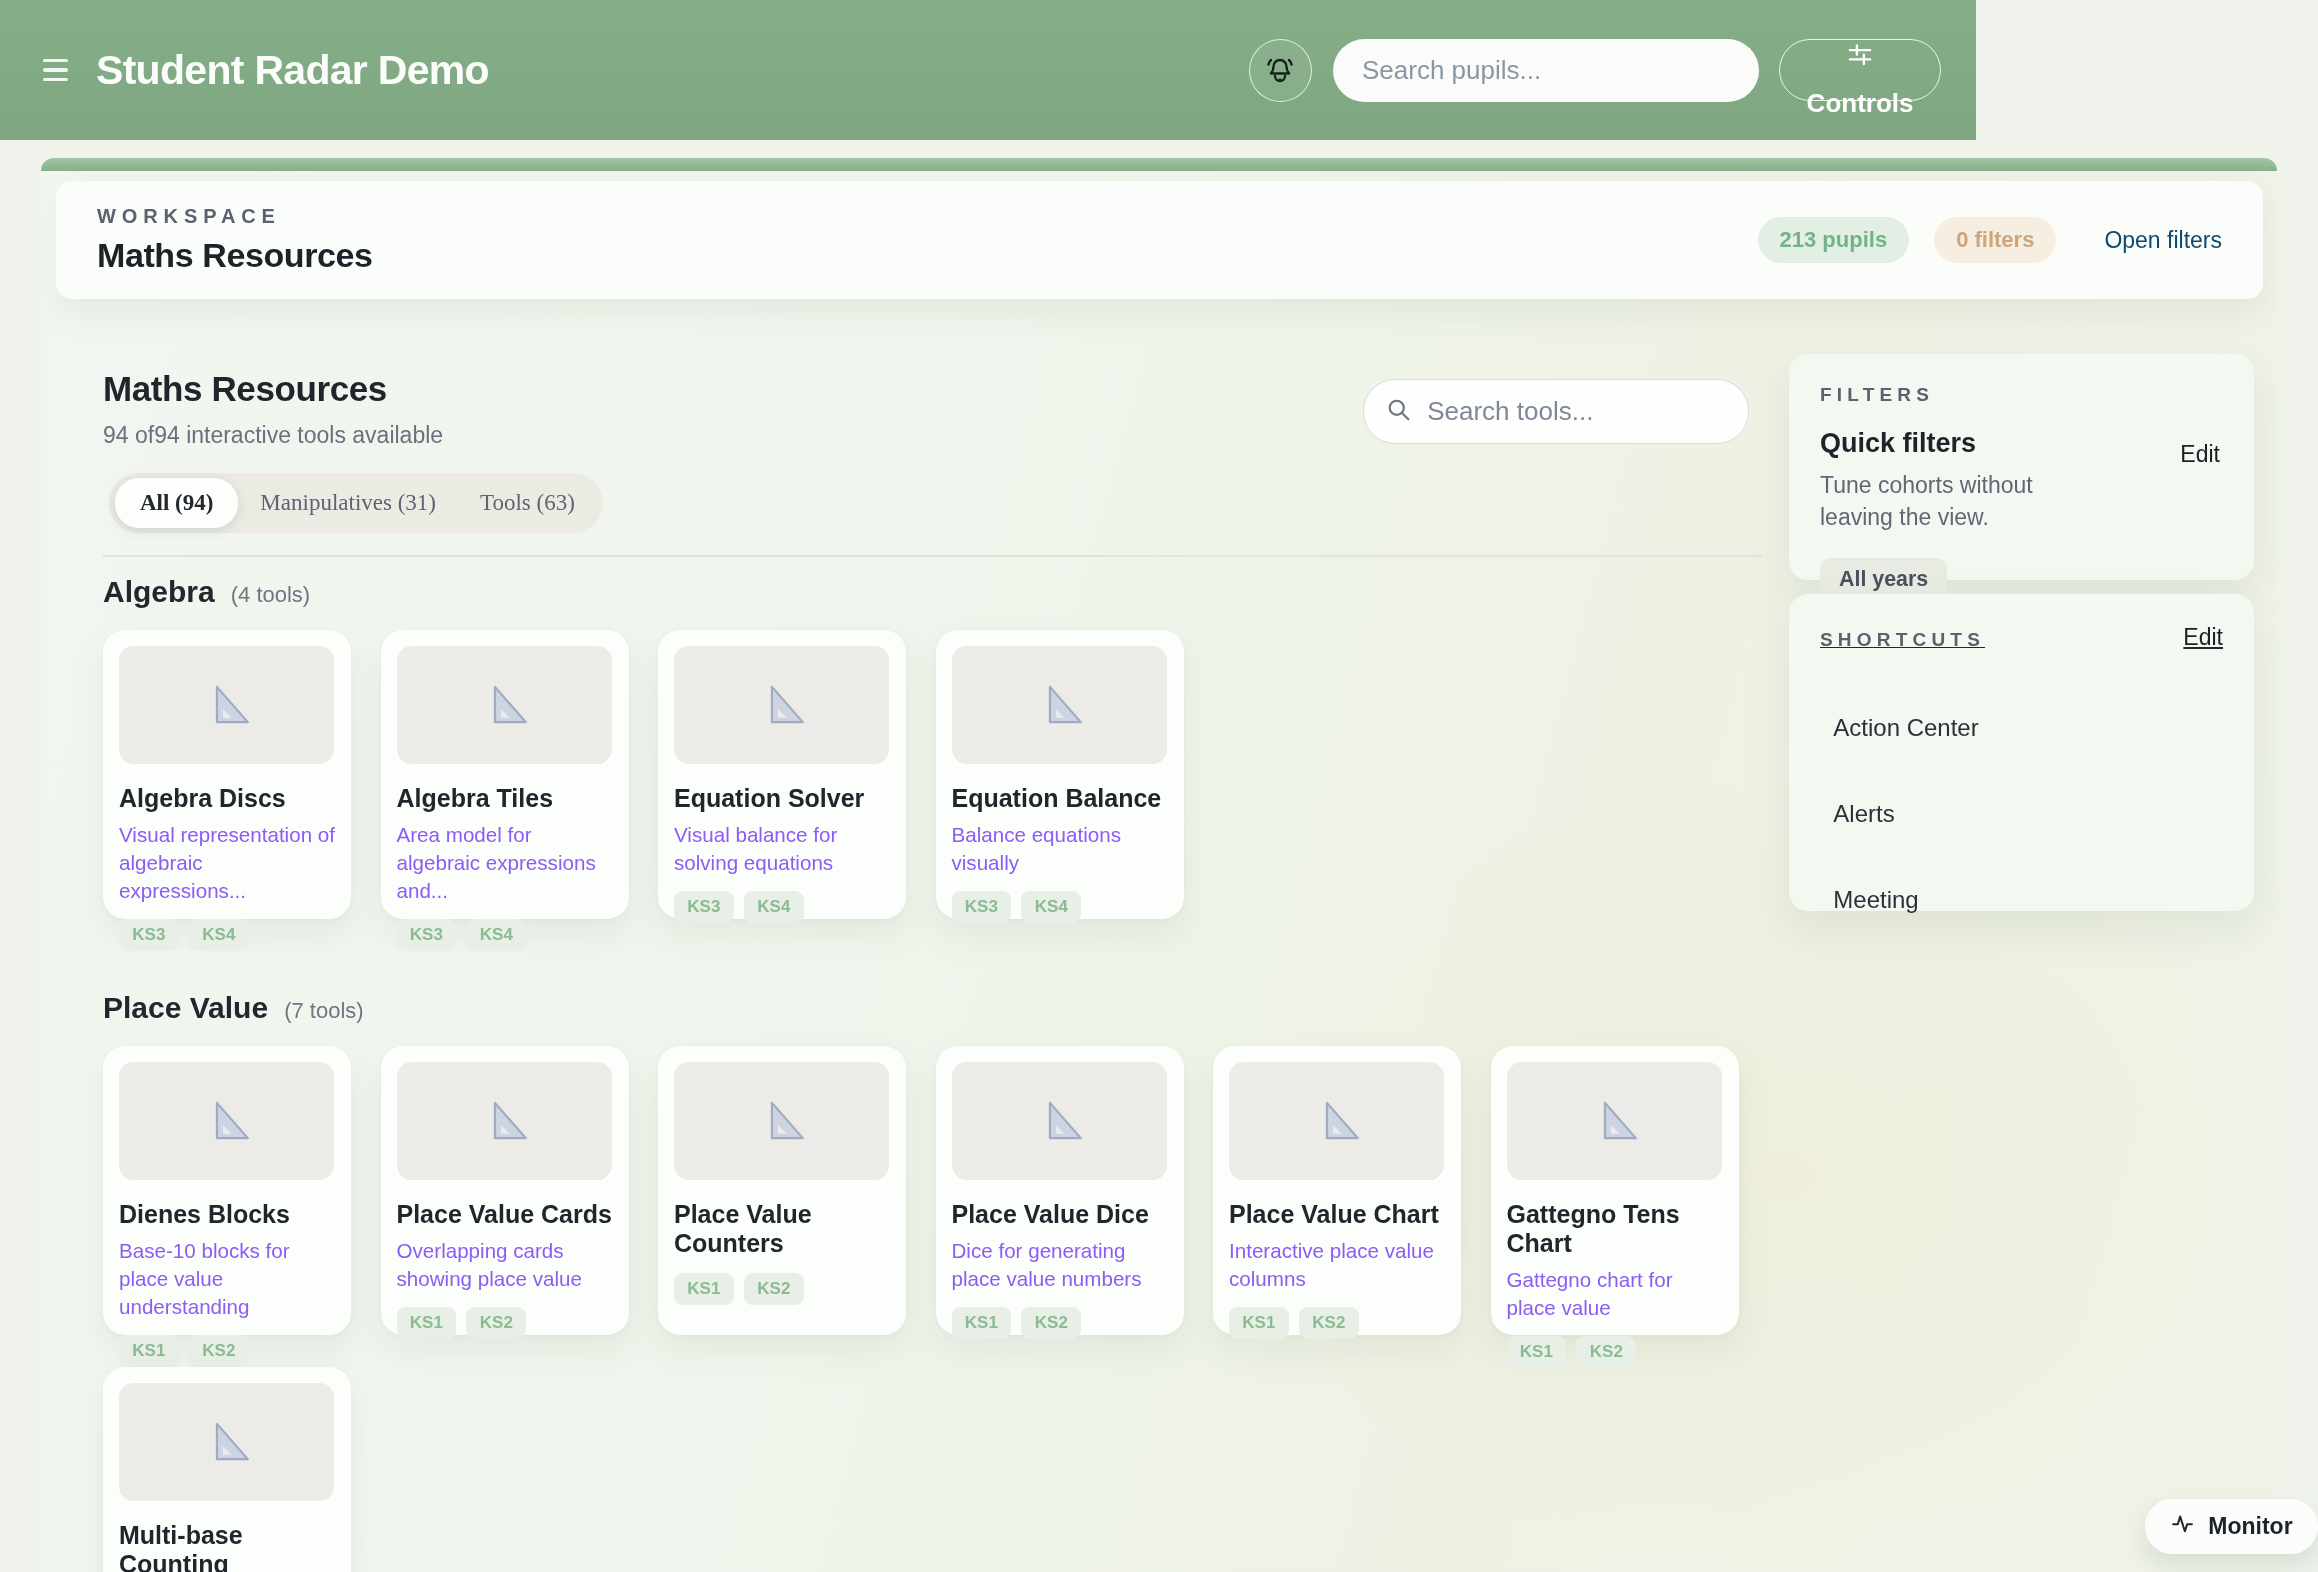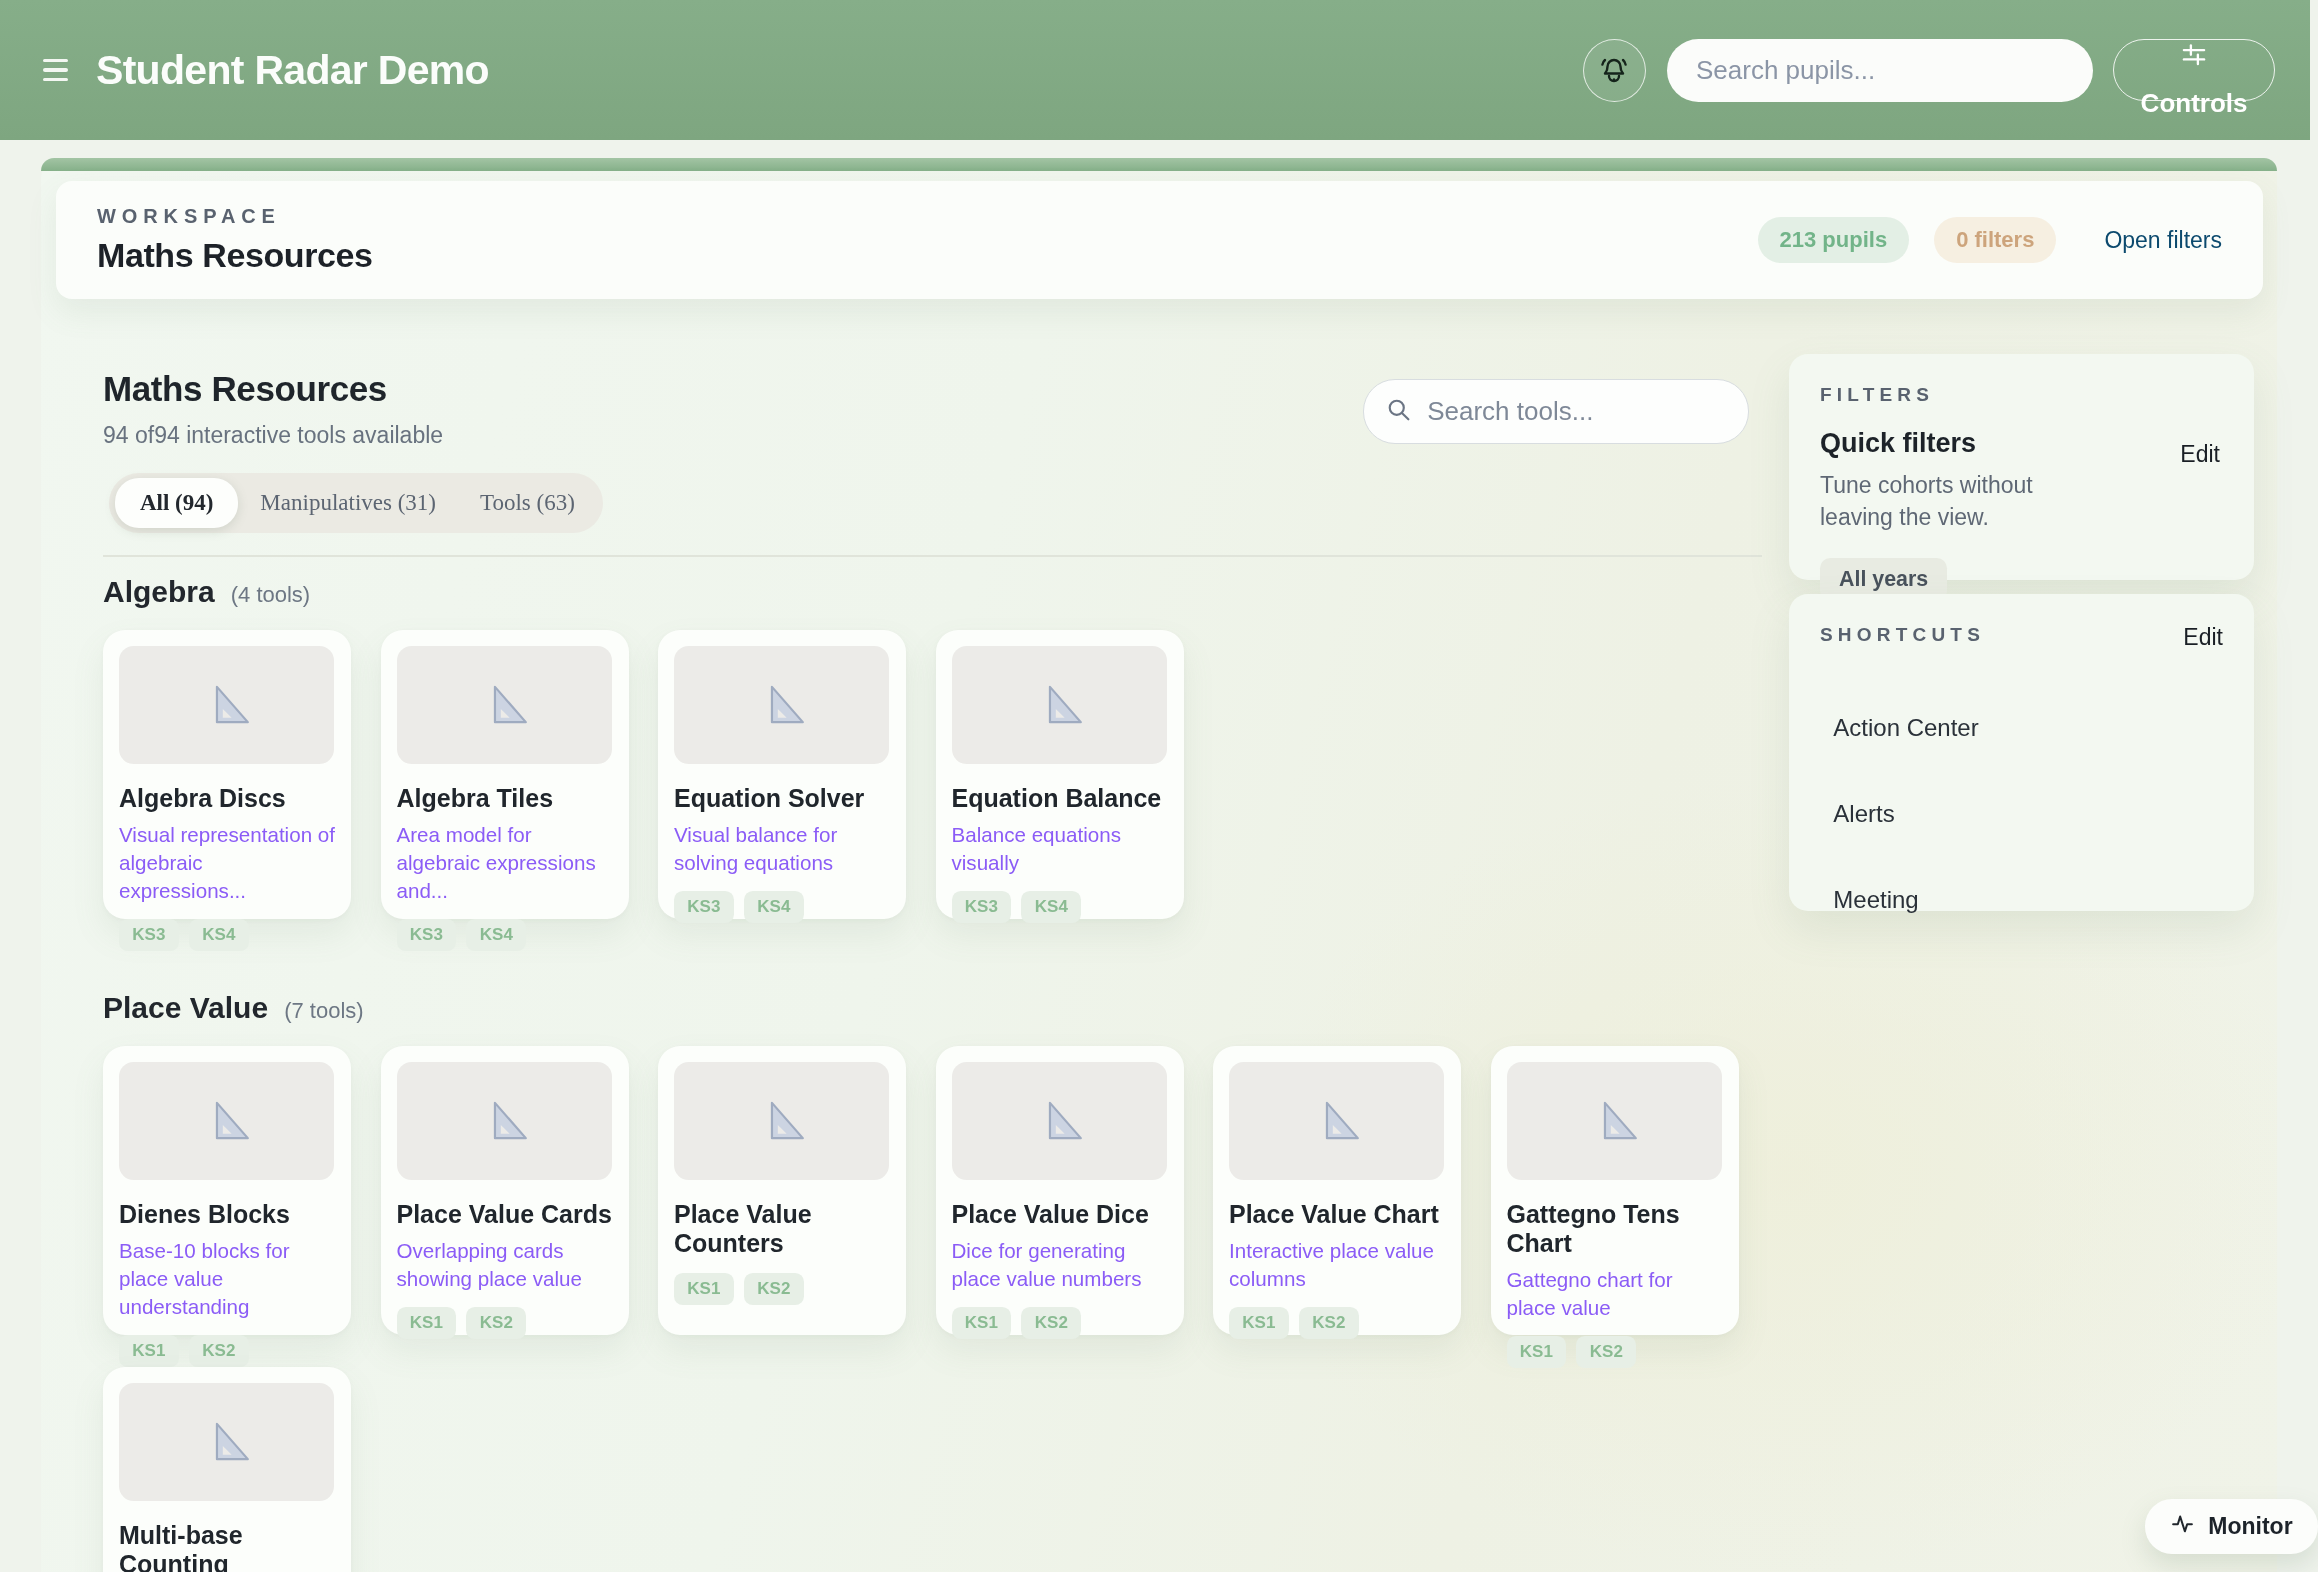--- a/index.html
+++ b/index.html
@@ -6,21 +6,21 @@
   html,body { width:2319px; height:1572px; overflow:hidden; }
   body {
     font-family:"Liberation Sans","DejaVu Sans",sans-serif;
     background:#eff3ec;
     position:relative;
     color:#20262c;
   }
 
   
   .app-header{
-    position:absolute; left:0; top:0; width:2310px; height:140px;
+    position:absolute; left:0; top:0; width:1976px; height:140px;
     background:linear-gradient(180deg,#86ae89 0%,#7ea680 100%);
     display:flex; align-items:center;
   }
   .hamburger{ position:absolute; left:43px; top:53px; width:32px; height:34px;
     display:flex; flex-direction:column; justify-content:center; gap:5.9px;
     background:transparent; border:none; cursor:pointer;}
   .hamburger i{ display:block; width:25px; height:3.7px; border-radius:2.2px; background:#f3f7f2; }
   .app-title{
     margin-left:96px; font-size:41px; font-weight:700; color:#fbfdfb; letter-spacing:-0.7px;
   }
@@ -127,21 +127,21 @@
     padding:29.5px 31px;
   }
   .filters-panel{ top:354px; height:226px; }
   .shortcuts-panel{ top:594px; height:317px; }
   .eyebrow{ font-size:19px; font-weight:600; letter-spacing:5.2px; color:#59626f; }
   .qf-title{ margin-top:22px; font-size:27px; font-weight:700; color:#1d2329; }
   .qf-desc{ margin-top:10.3px; font-size:23px; line-height:1.4; color:#5f6875; max-width:280px; }
   .edit-btn{ background:none; border:none; font-family:inherit; font-size:23px; font-weight:500; color:#191f25; cursor:pointer; }
   .filters-edit{ position:absolute; right:34px; top:87px; }
   .chip{ display:inline-block; margin-top:25px; background:#e8ebe2; color:#49525c; font-size:21.4px; font-weight:600; padding:8.8px 19px; border-radius:10.3px; cursor:pointer;}
-  .shortcuts-head{ display:flex; align-items:flex-start; justify-content:space-between; }
+  .shortcuts-head{ display:flex; align-items:flex-end; justify-content:space-between;text-decoration:underline; }
   .shortcut-item{ display:block; width:100%; text-align:left; background:transparent; border:none; font-family:inherit;
     font-size:24px; font-weight:500; color:#2a3139; padding:0 0 0 13.3px; margin-top:58px; cursor:pointer; }
   .shortcut-item:first-of-type{ margin-top:63px; }
 
   
   .monitor-btn{
     position:absolute; left:2145px; top:1499px; height:55px; padding:0 25px;
     background:#fcfdfb; border:none; border-radius:27px;
     box-shadow:0 11.8px 26px rgba(100,130,100,.18);
     display:flex; align-items:center; gap:13.3px; cursor:pointer;

